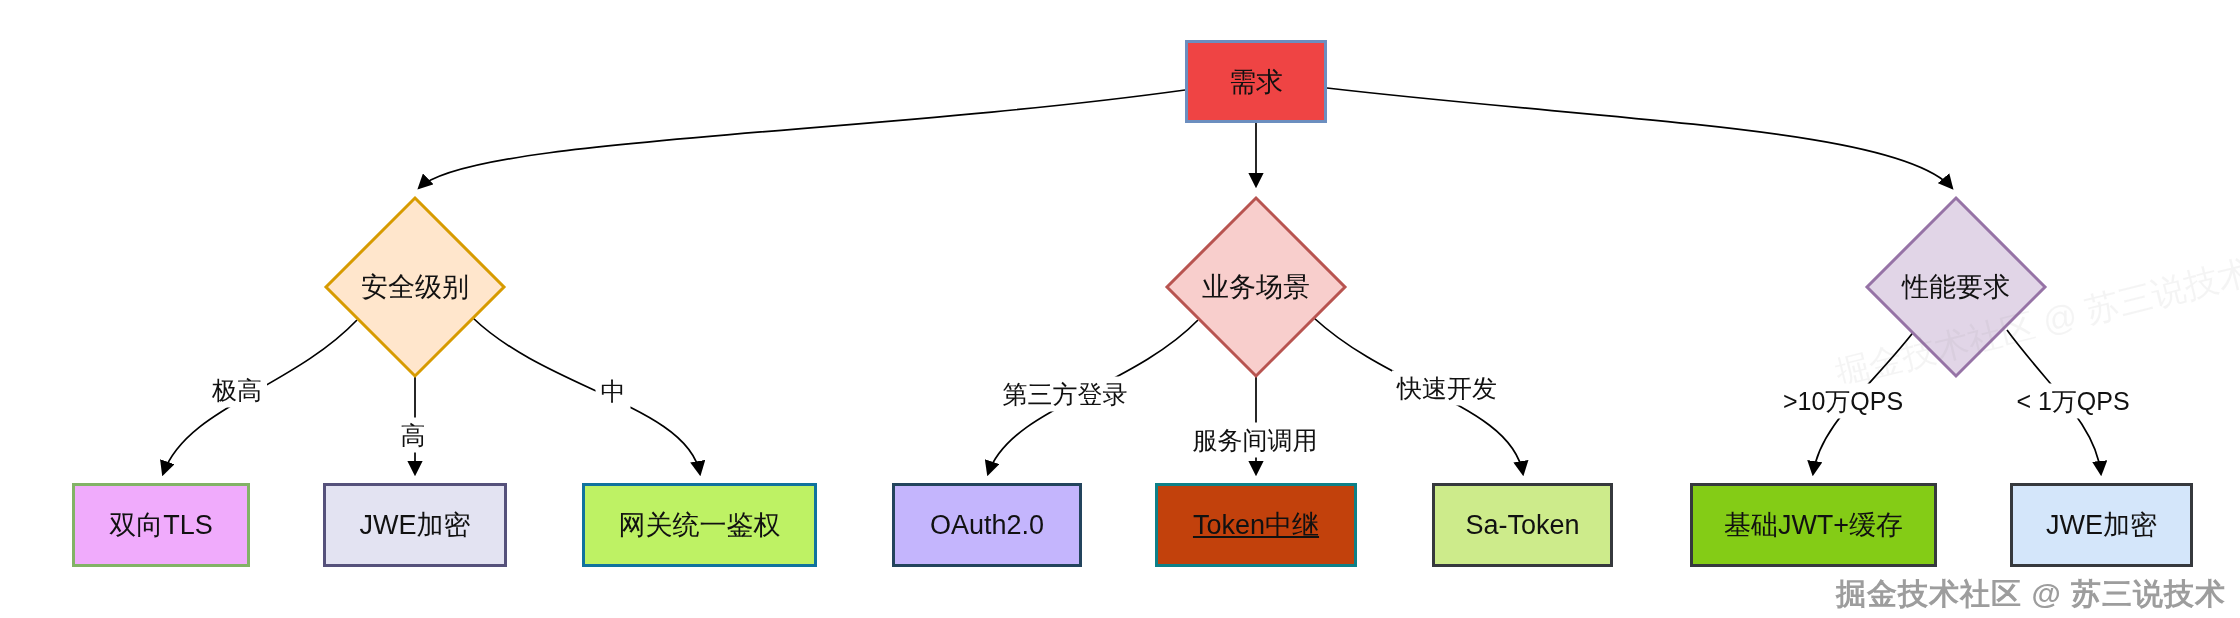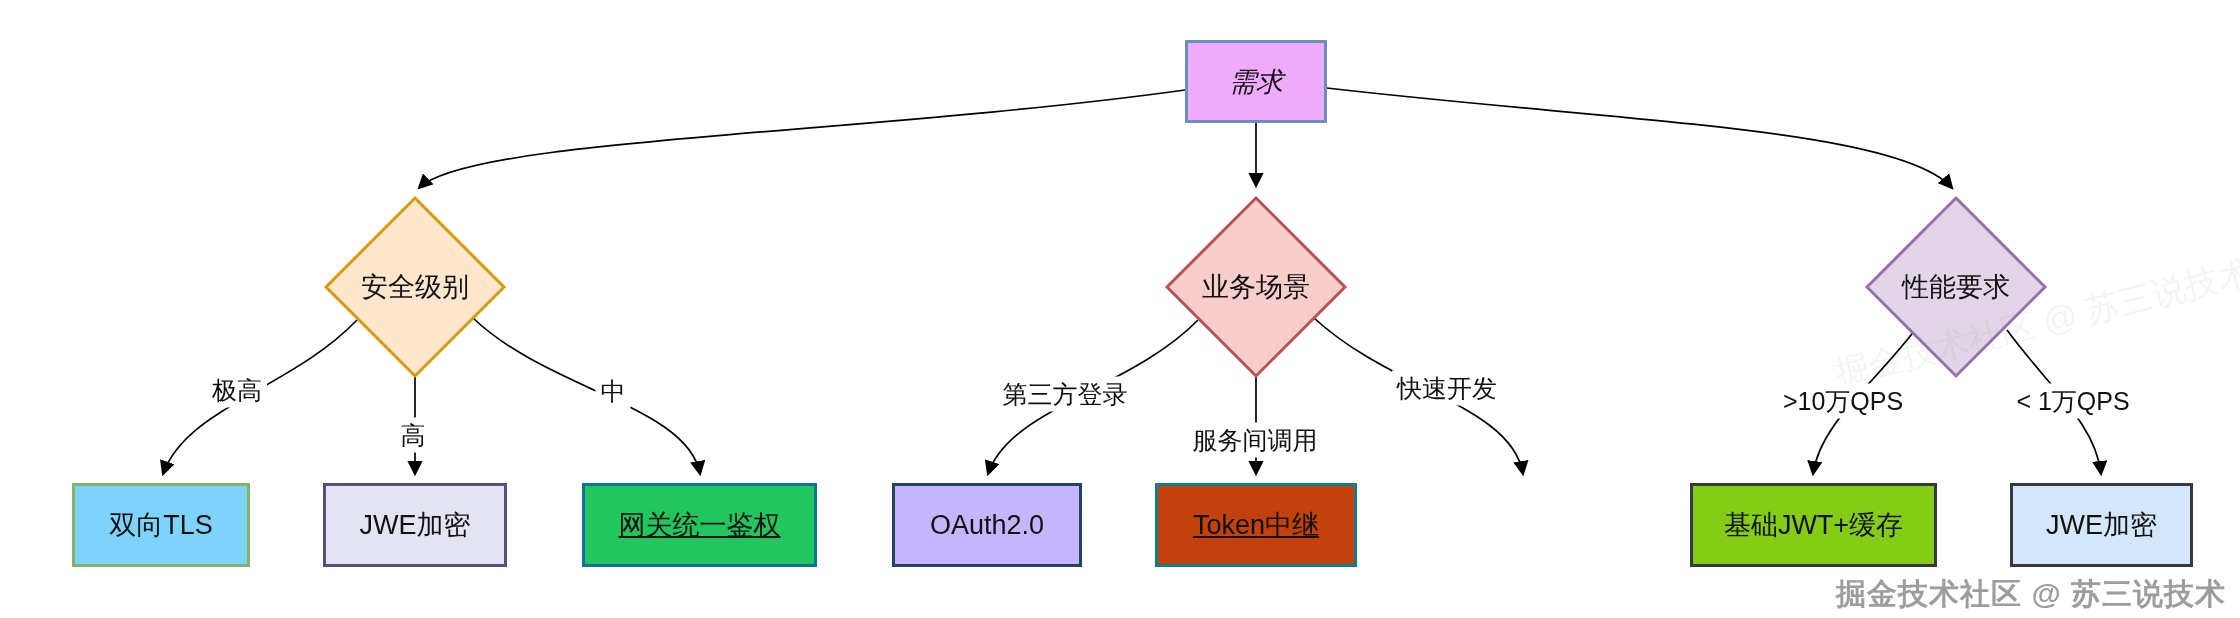--- a/index.html
+++ b/index.html
@@ -58,31 +58,32 @@
     <path d="M 1915 330 C 1872 386, 1820 424, 1813 474" fill="none" stroke="#000" stroke-width="1.7" marker-end="url(#arrow)"></path>
     <path d="M 2007 330 C 2048 386, 2096 424, 2101 474" fill="none" stroke="#000" stroke-width="1.7" marker-end="url(#arrow)"></path>
 
     <polygon points="415,198 504,287 415,376 326,287" stroke-width="3" fill="#ffe6cc" stroke="#d79b00"></polygon>
     <polygon points="1256,198 1345,287 1256,376 1167,287" stroke-width="3" fill="#f8cecc" stroke="#b85450"></polygon>
     <polygon points="1956,198 2045,287 1956,376 1867,287" stroke-width="3" fill="#e1d5e7" stroke="#9673a6"></polygon>
   </svg>
 
   <div class="ghost-watermark">掘金技术社区 @ 苏三说技术</div>
 
-  <div class="node-box" style="left: 1185px; top: 40px; width: 142px; height: 83px; background-color: #f0abfc; border-color: rgb(108, 142, 191); font-style: italic;">需求</div>
+  <div class="node-box" style="left: 1185px; top: 40px; width: 142px; height: 83px; background-color: #ef4444; border-color: rgb(108, 142, 191);">需求</div>
 
   <div class="diamond-label" style="left:305px;top:267px;">安全级别</div>
   <div class="diamond-label" style="left:1146px;top:267px;">业务场景</div>
   <div class="diamond-label" style="left:1846px;top:267px;">性能要求</div>
 
-  <div class="node-box" style="left: 72px; top: 483px; width: 178px; height: 84px; background-color: #7dd3fc; border-color: rgb(130, 179, 102);">双向TLS</div>
+  <div class="node-box" style="left: 72px; top: 483px; width: 178px; height: 84px; background-color: #f0abfc; border-color: rgb(130, 179, 102);">双向TLS</div>
   <div class="node-box" style="left: 323px; top: 483px; width: 184px; height: 84px; background-color: rgb(227, 227, 242); border-color: rgb(85, 81, 123);">JWE加密</div>
-  <div class="node-box" style="left: 582px; top: 483px; width: 235px; height: 84px; background-color: #22c55e; border-color: rgb(16, 115, 158); text-decoration: underline;">网关统一鉴权</div>
+  <div class="node-box" style="left: 582px; top: 483px; width: 235px; height: 84px; background-color: #bef264; border-color: rgb(16, 115, 158);">网关统一鉴权</div>
   <div class="node-box" style="left: 892px; top: 483px; width: 190px; height: 84px; background-color: #c4b5fd; border-color: rgb(35, 68, 93);">OAuth2.0</div>
   <div class="node-box" style="left: 1155px; top: 483px; width: 202px; height: 84px; background-color: #c2410c; border-color: rgb(14, 128, 136); text-decoration: underline;">Token中继</div>
+  <div class="node-box" style="left: 1432px; top: 483px; width: 181px; height: 84px; background-color: rgb(205, 235, 139); border-color: rgb(54, 57, 61);">Sa-Token</div>
   <div class="node-box" style="left: 1690px; top: 483px; width: 247px; height: 84px; background-color: #84cc16; border-color: rgb(54, 57, 61);">基础JWT+缓存</div>
   <div class="node-box" style="left: 2010px; top: 483px; width: 183px; height: 84px; background-color: rgb(212, 230, 250); border-color: rgb(54, 57, 61);">JWE加密</div>
 
   <div class="edge-label" style="left:237px;top:390px;">极高</div>
   <div class="edge-label" style="left:413px;top:435px;">高</div>
   <div class="edge-label" style="left:613px;top:391px;">中</div>
   <div class="edge-label" style="left:1065px;top:394px;">第三方登录</div>
   <div class="edge-label" style="left:1255px;top:440px;">服务间调用</div>
   <div class="edge-label" style="left:1447px;top:388px;font-family:Liberation Mono, monospace;">快速开发</div>
   <div class="edge-label" style="left:1843px;top:401px;">&gt;10万QPS</div>

